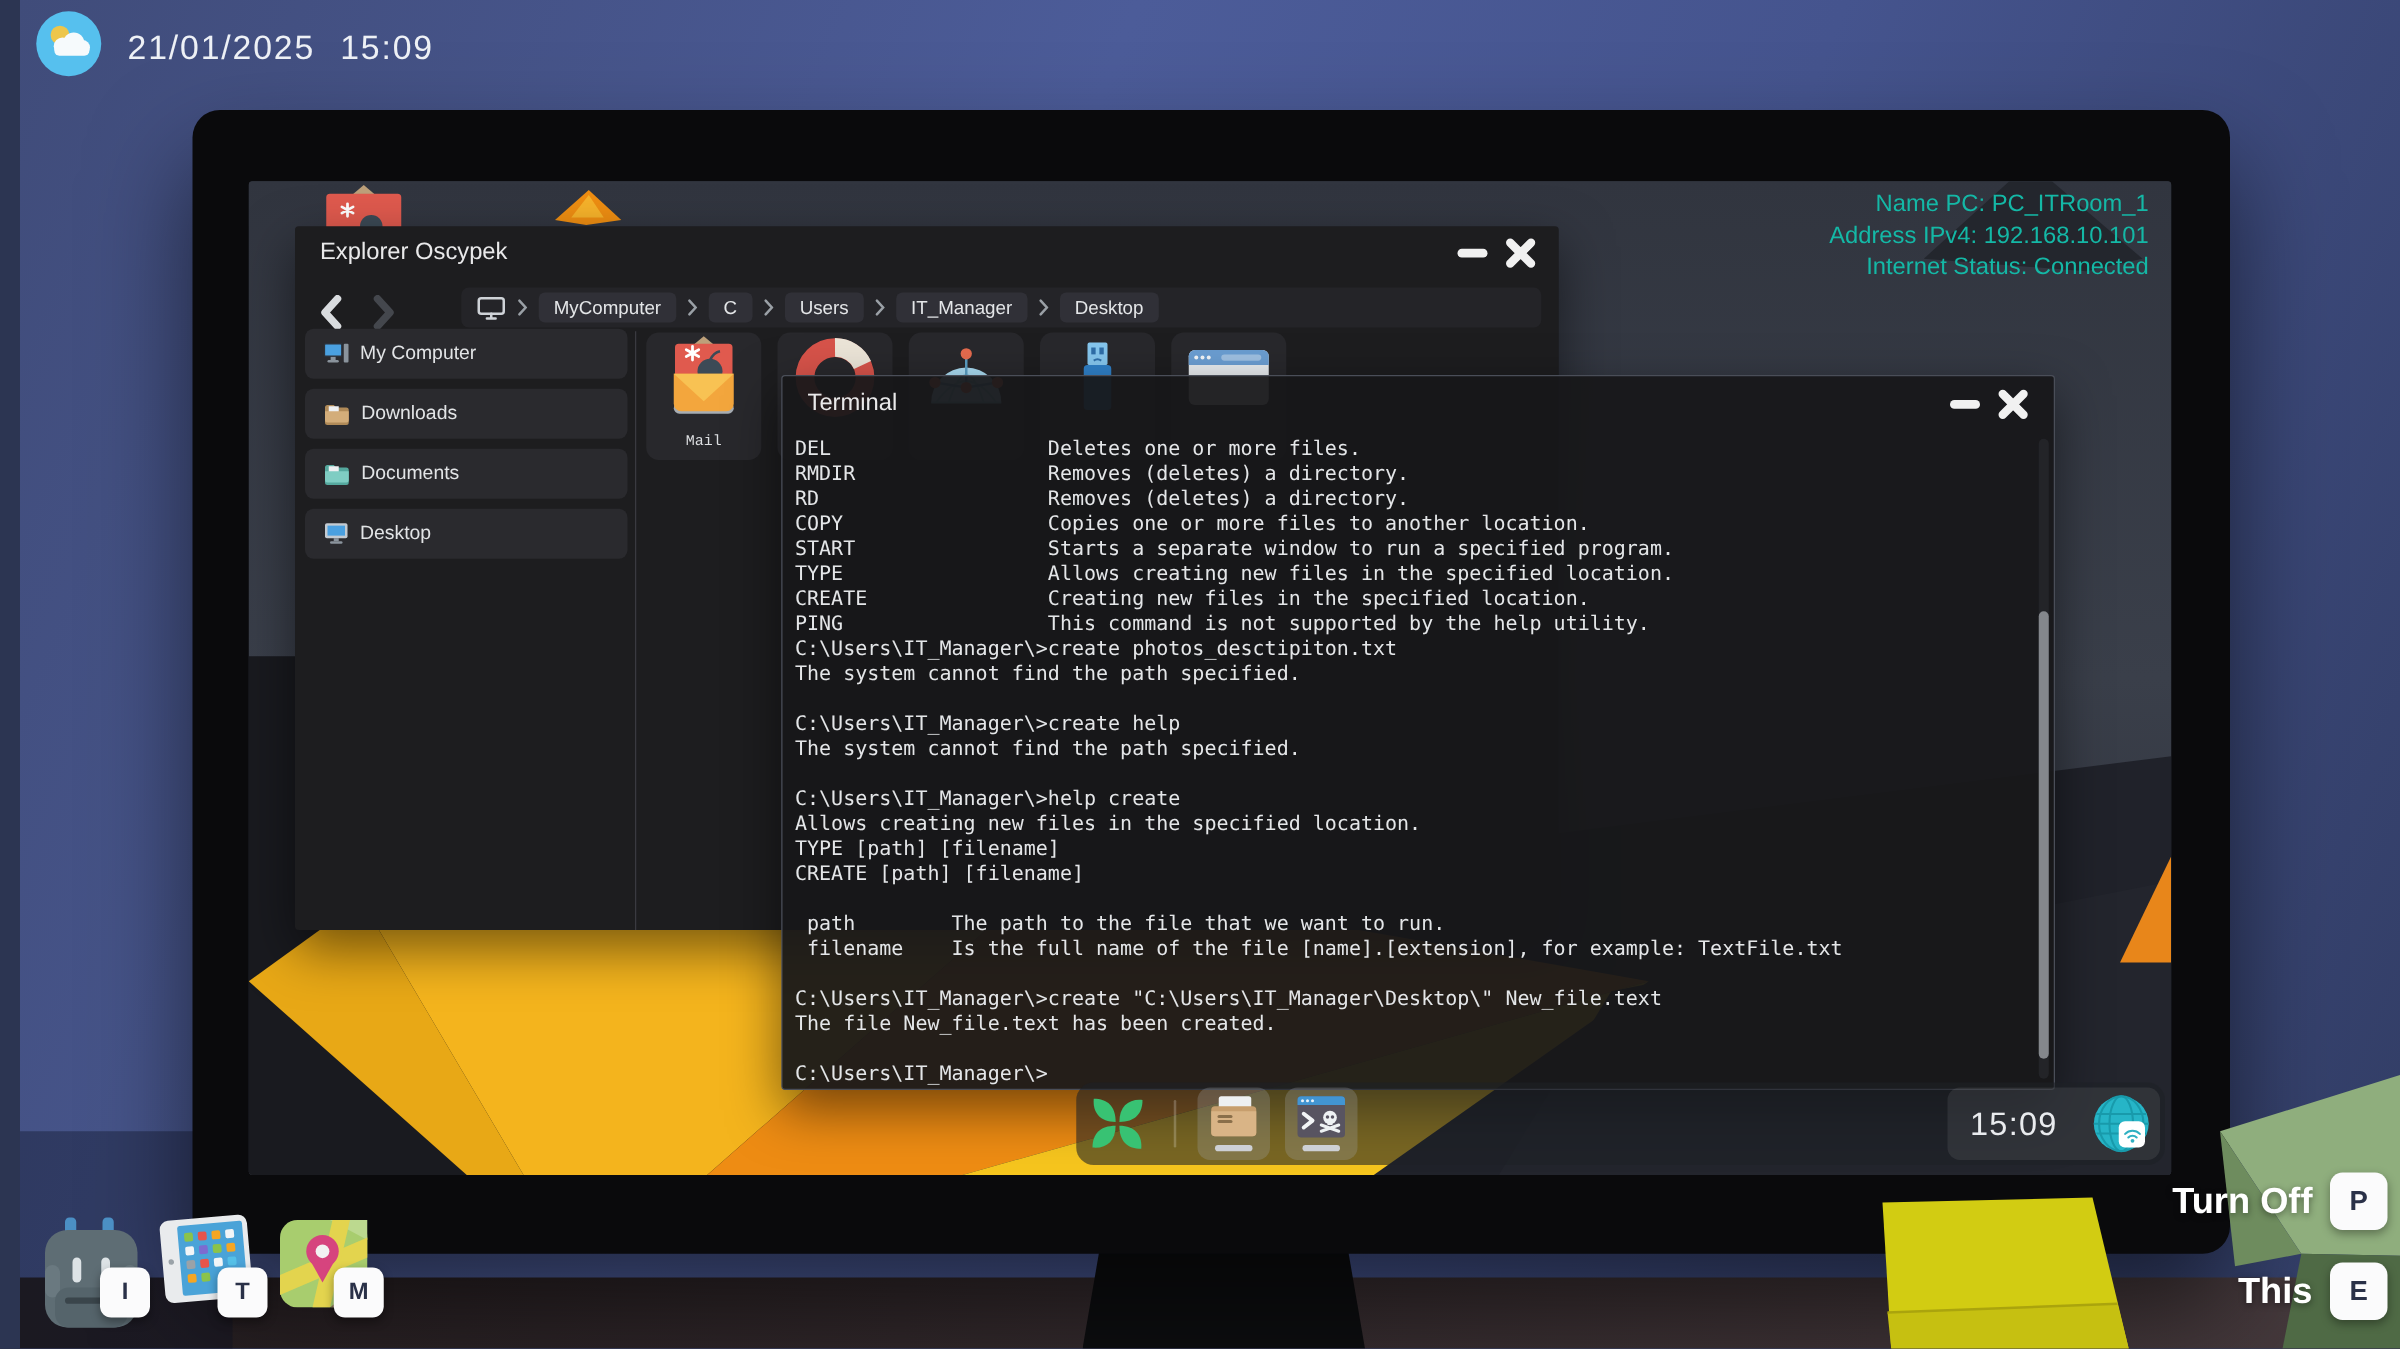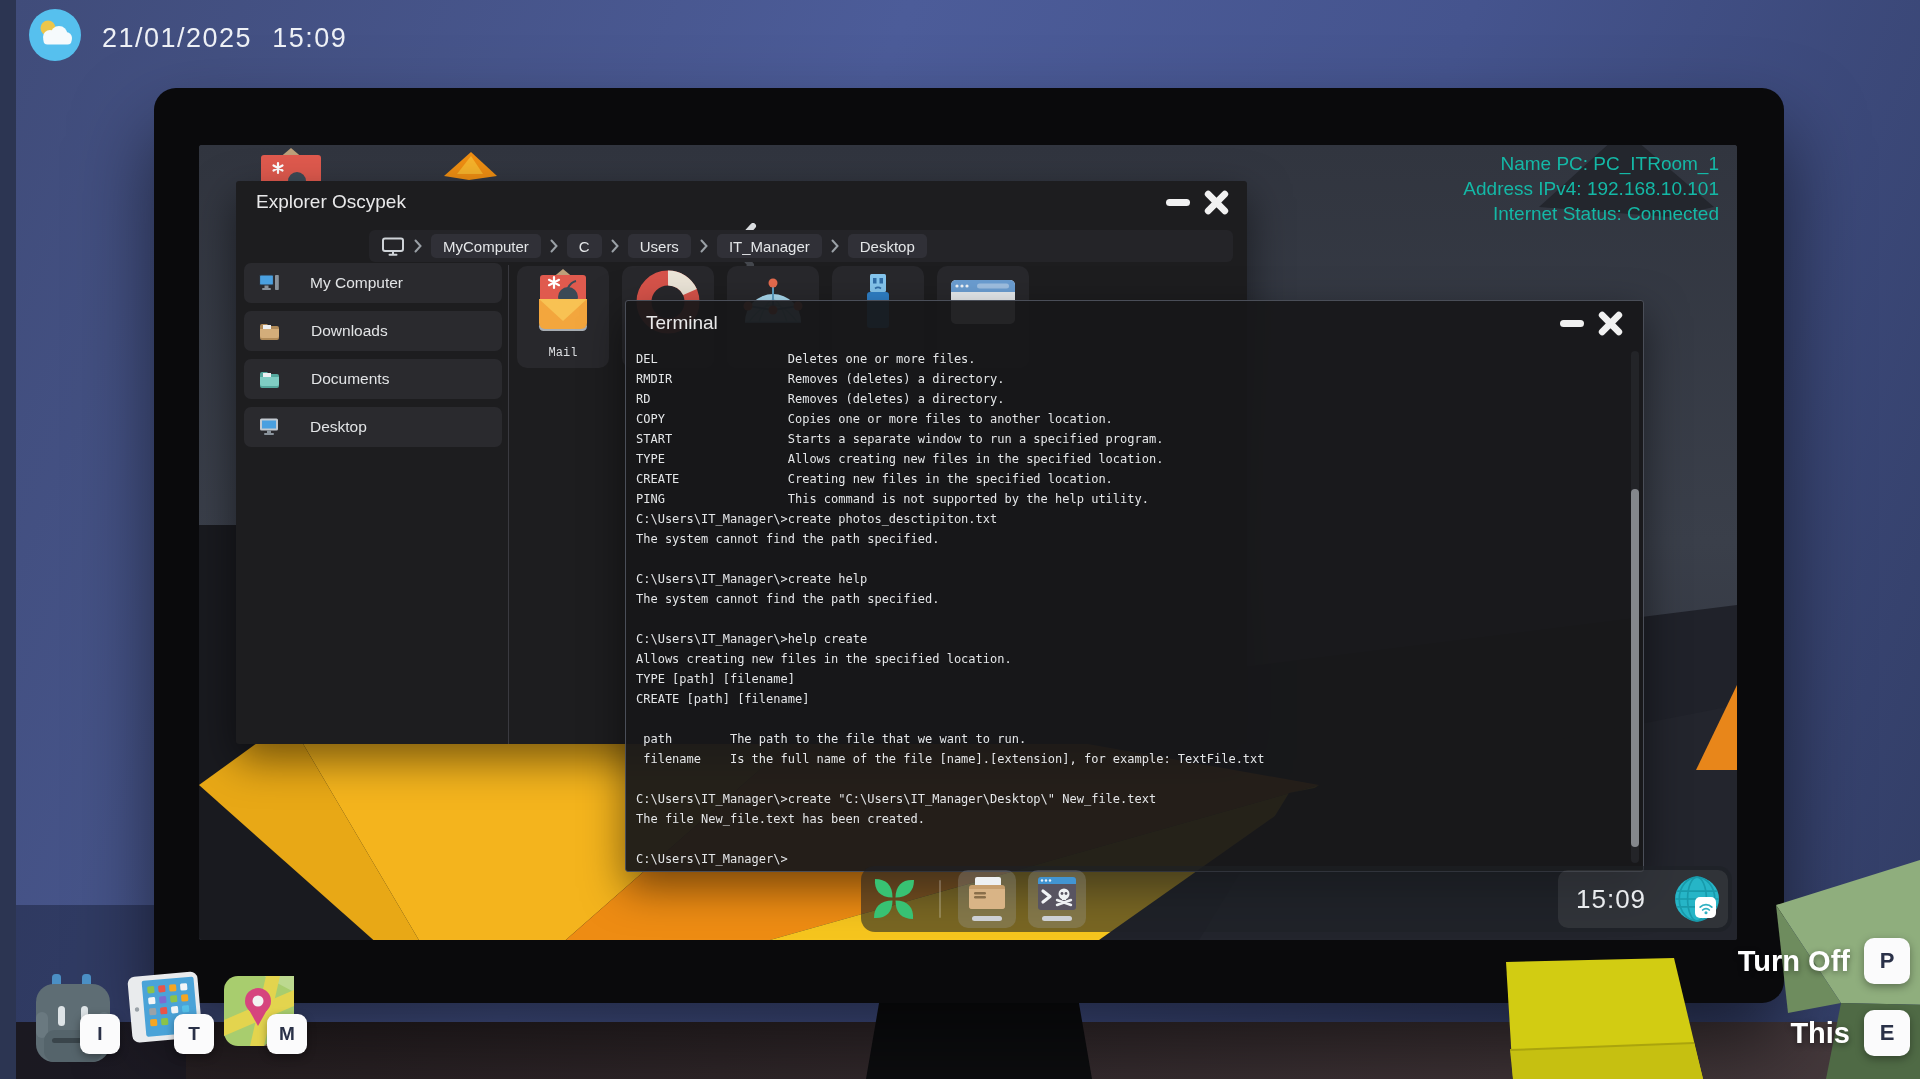--- a/index.html
+++ b/index.html
@@ -20,37 +20,37 @@
   .screen{left:183px;top:145px;width:1538px;height:795px;background:#363b46;overflow:hidden;border-radius:3px;}
   .pcinfo{right:18px;top:6px;text-align:right;color:#14b8a6;font-size:19px;line-height:25px;z-index:1;}
   
   .window{background:#1d1d1f;border-radius:3px;box-shadow:0 16px 42px rgba(0,0,0,.5);}
   .titlebar{position:absolute;left:0;top:0;right:0;height:42px;display:flex;align-items:center;}
   .wtitle{color:#e9e9ea;font-size:19px;padding-left:20px;}
   .minbtn{width:24px;height:7px;background:#f1f1f1;border-radius:4px;}
   .winbtn{position:absolute;top:0;height:42px;display:flex;align-items:center;justify-content:center;width:36px;cursor:pointer;}
   
   #explorer{left:37px;top:36px;width:1011px;height:563px;z-index:2;}
-  .navrow{position:absolute;left:0;top:42px;right:0;height:44px;display:flex;align-items:center;flex-direction:column;}
+  .navrow{position:absolute;left:0;top:42px;right:0;height:44px;display:flex;align-items:flex-end;}
   .navarrow{width:34px;height:34px;display:flex;align-items:center;justify-content:center;}
   .addressbar{position:absolute;left:133px;top:7px;width:864px;height:32px;background:#242428;border-radius:6px;
     display:flex;align-items:center;gap:9px;padding:0 12px;box-sizing:border-box;}
   .crumb{background:#303037;border-radius:5px;height:24px;display:flex;align-items:center;padding:0 12px;
     color:#e4e6e8;font-size:15px;}
   .sideitem{position:absolute;left:8px;width:258px;height:40px;background:#2a2a2e;border-radius:7px;
-    display:flex;align-items:center;gap:30px;padding-left:14px;box-sizing:border-box;color:#e2e4e6;font-size:15.5px;}
+    display:flex;align-items:center;gap:8px;padding-left:14px;box-sizing:border-box;color:#e2e4e6;font-size:15.5px;}
   .vdivider{position:absolute;left:272px;top:84px;bottom:0;width:1px;background:#3a3a40;}
   .tile{position:absolute;top:85px;width:92px;height:102px;background:#28282c;border-radius:10px;
     display:flex;flex-direction:column;align-items:center;font-family:Liberation Mono, monospace;}
   .tilelabel{color:#dddfe2;font-size:12px;margin-top:2px;}
   
   #terminal{left:426px;top:155px;width:1019px;height:572px;z-index:3;background:rgba(23,23,26,.94);
     border:1px solid #4a4e58;box-sizing:border-box;}
   #termtext{position:absolute;left:10px;top:48px;margin:0;font-family:"DejaVu Sans Mono",monospace;
-    font-size:12px;line-height:20px;color:#e4e6e8;white-space:pre;}
+    font-size:16px;line-height:20px;color:#e4e6e8;white-space:pre;}
   .scrolltrack{position:absolute;right:4px;top:50px;width:8px;height:512px;background:#232428;border-radius:4px;}
   .scrollthumb{position:absolute;right:4px;top:188px;width:8px;height:358px;background:#84878c;border-radius:4px;}
   
   .taskbar{left:662px;top:721px;width:871px;height:66px;background:rgba(30,32,38,.58);border-radius:14px;z-index:4;
     display:block;}
   .tbdivider{position:absolute;left:78px;top:14px;width:2px;height:38px;background:rgba(255,255,255,.22);border-radius:1px;}
   .apptile{position:absolute;top:4px;width:58px;height:58px;background:rgba(160,164,174,.28);border-radius:10px;
     display:flex;flex-direction:column;align-items:center;justify-content:flex-start;padding-top:5px;box-sizing:border-box;}
   .runbar{width:30px;height:5px;border-radius:3px;background:#cdd0d5;margin-top:3px;}
   .clockpanel{position:absolute;left:697px;top:4px;width:170px;height:58px;background:rgba(255,255,255,.08);

